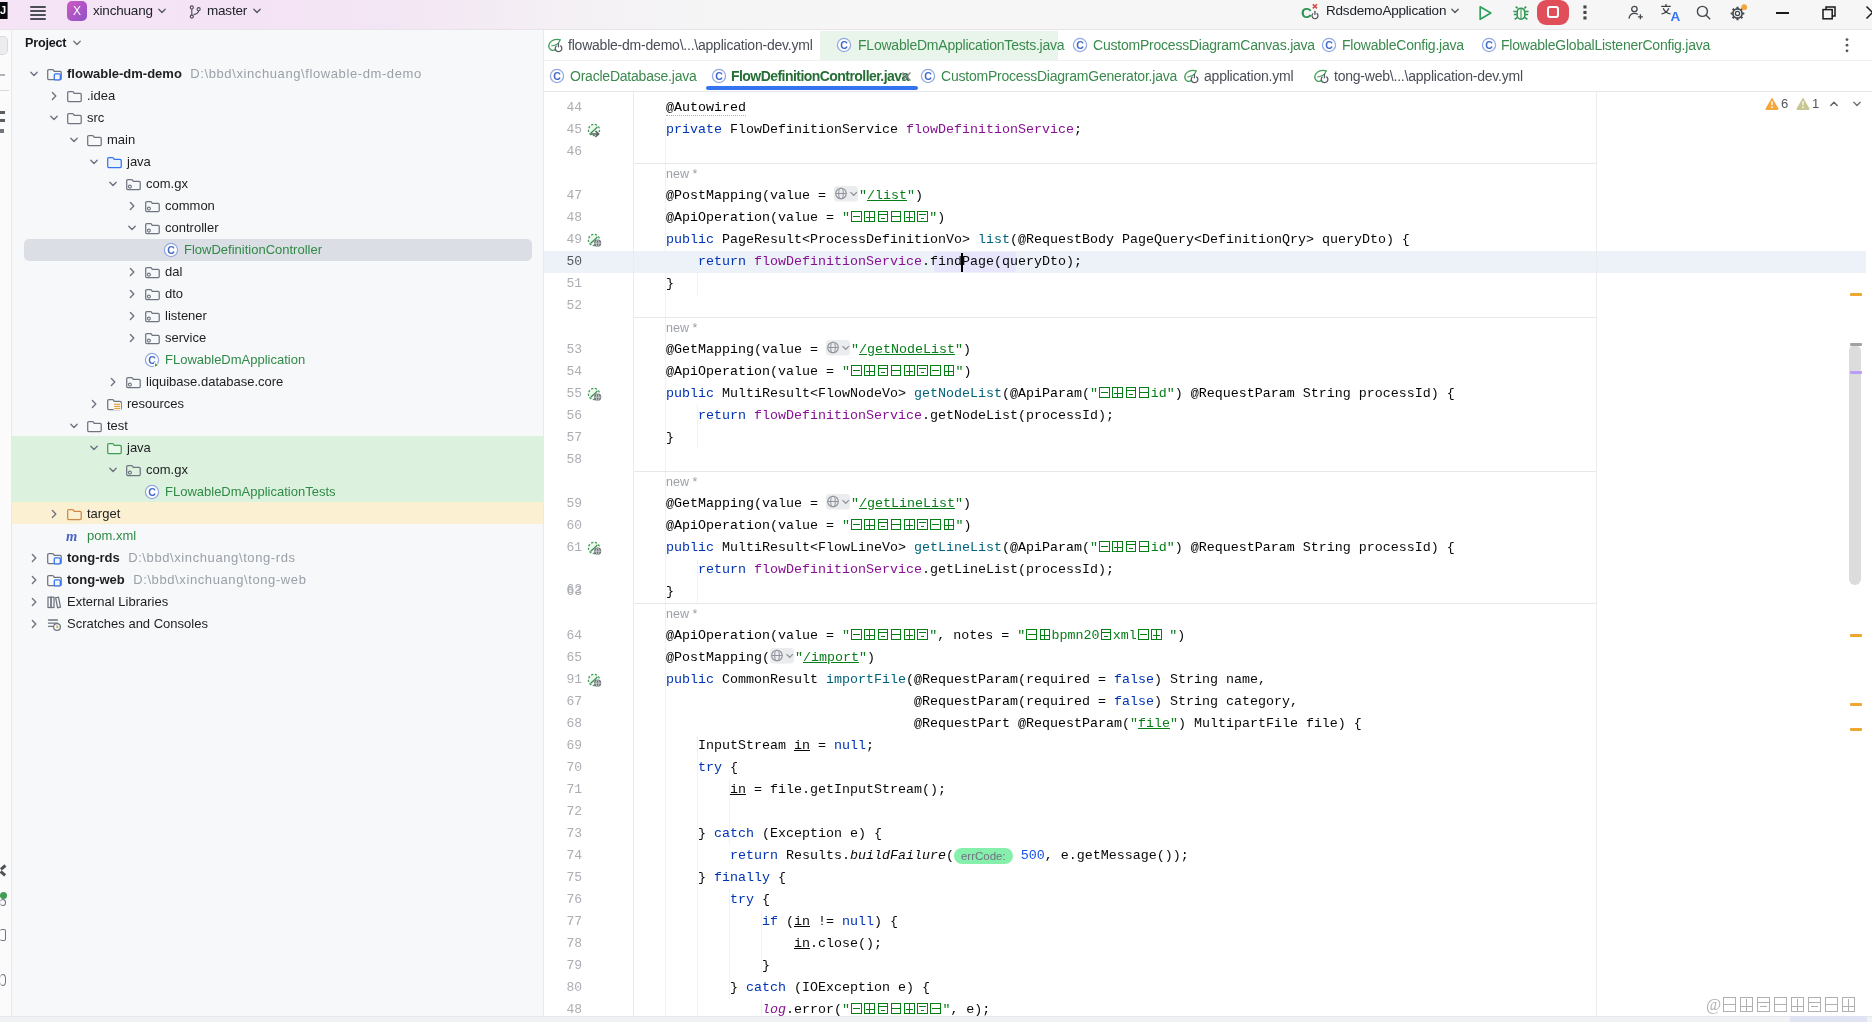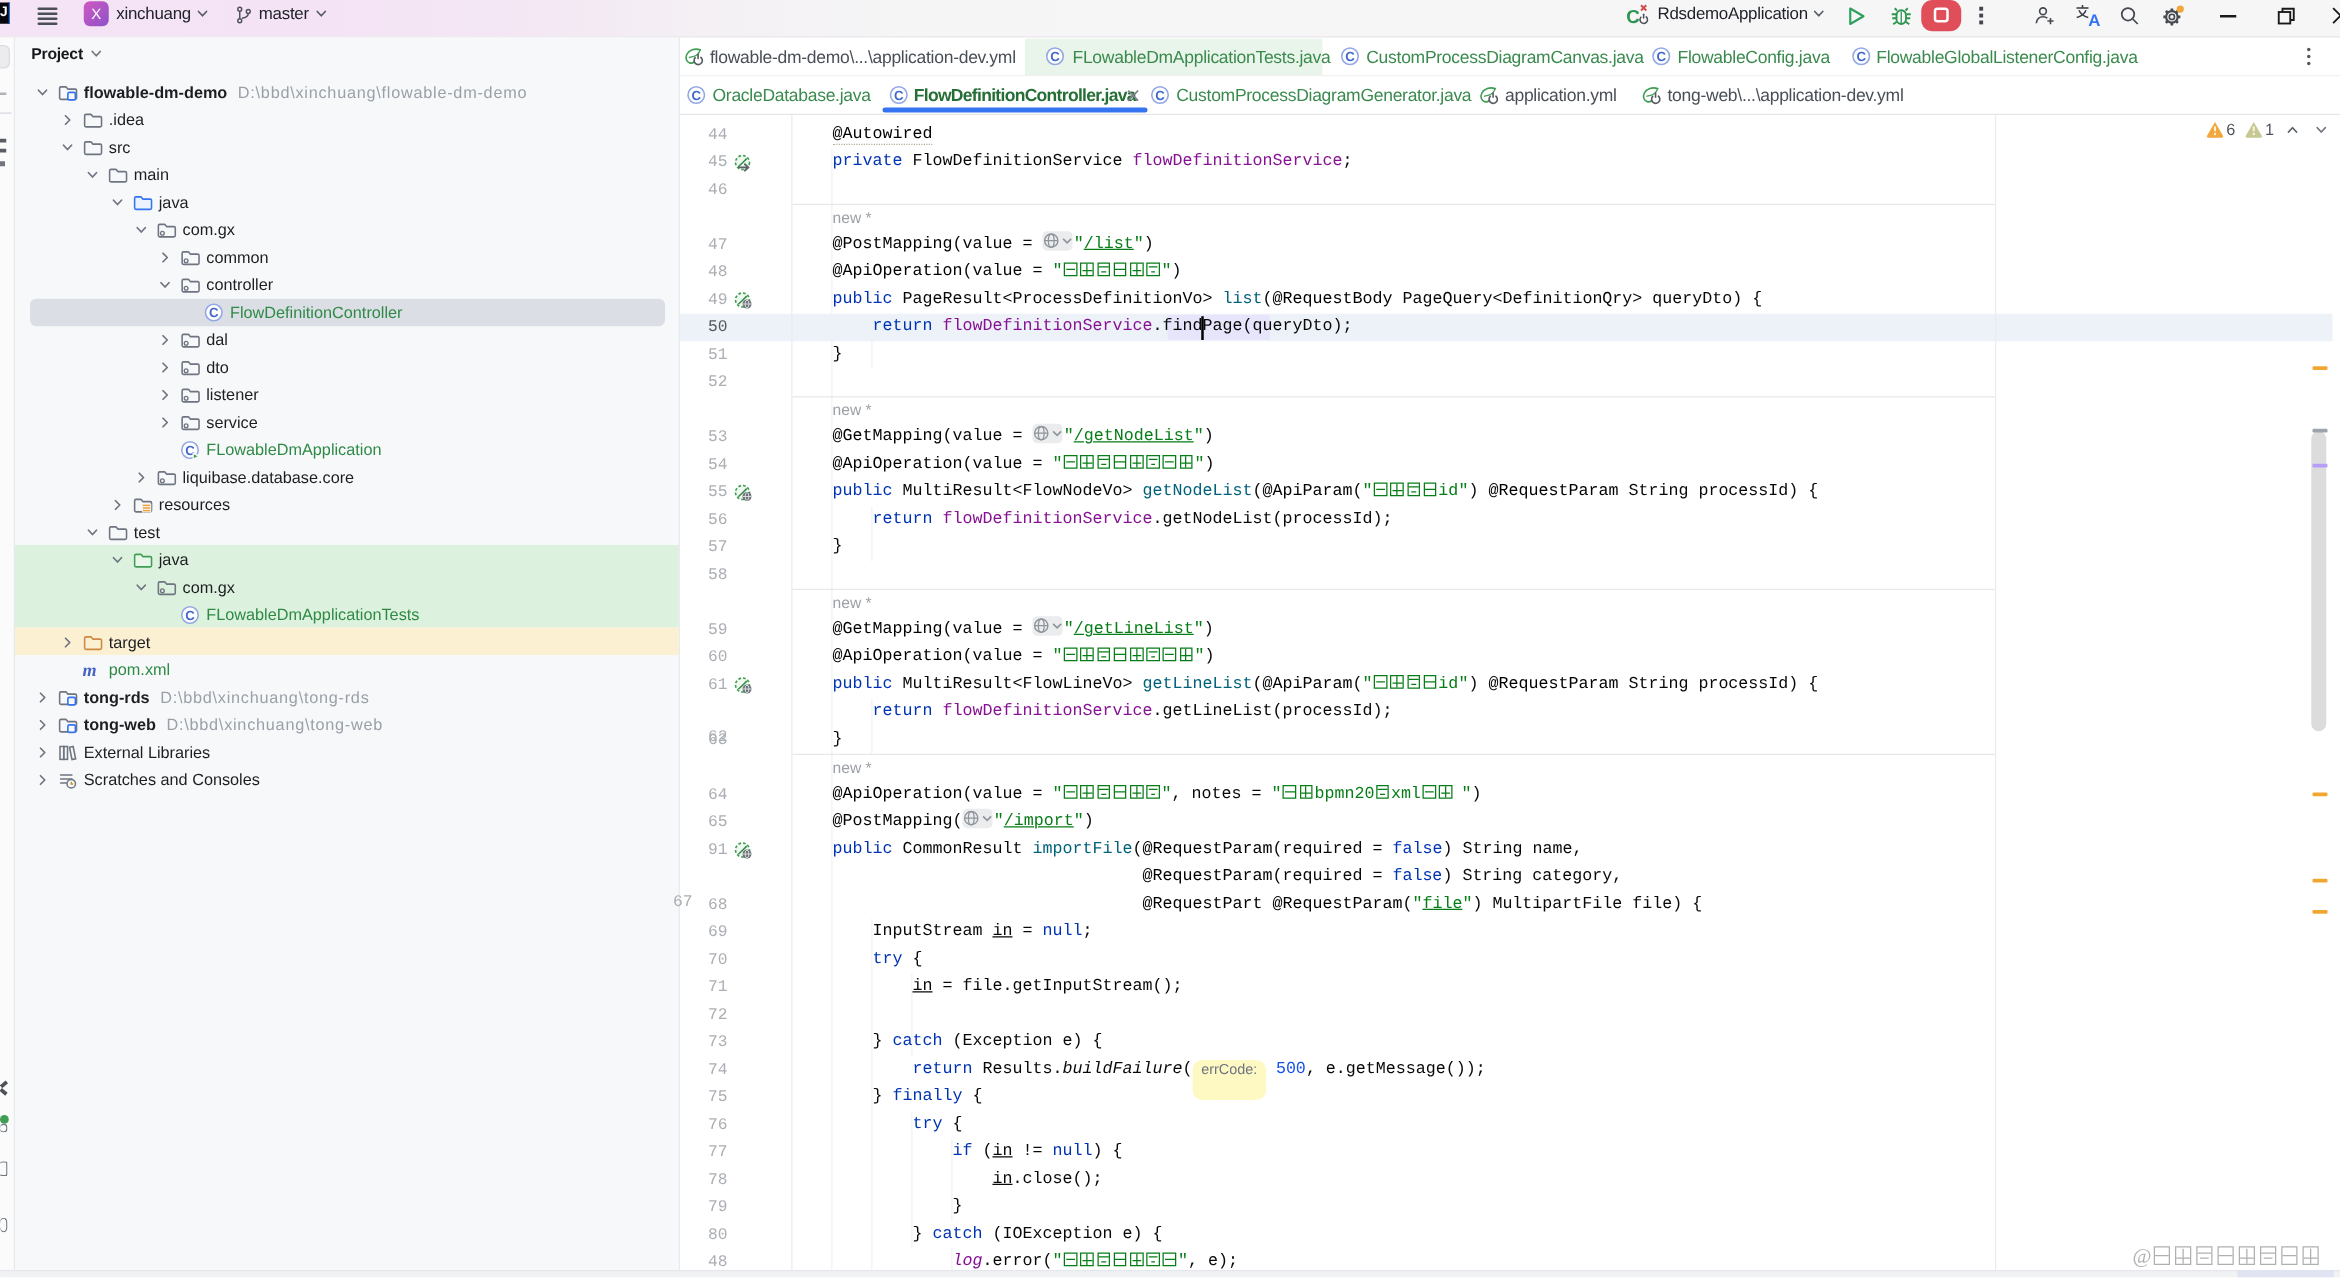--- a/index.html
+++ b/index.html
@@ -42,21 +42,21 @@
 .zz{display:inline-block;width:10.6px;height:11.4px;border:1.15px solid;box-sizing:border-box;margin:0 1.3px;vertical-align:-1px;position:relative}
 .z1::before{content:"";position:absolute;left:.5px;right:.5px;top:44%;border-top:1.15px solid}
 .z2::before{content:"";position:absolute;left:.5px;right:.5px;top:62%;border-top:1.15px solid}
 .z2::after{content:"";position:absolute;top:.5px;bottom:.5px;left:44%;border-left:1.15px solid}
 .z3::before{content:"";position:absolute;left:.5px;right:.5px;top:26%;border-top:1.15px solid}
 .z3::after{content:"";position:absolute;left:2.5px;right:2.5px;top:64%;border-top:1.15px solid}
 .zw{display:inline-block;width:13.6px;height:14.6px;border:1.3px solid;box-sizing:border-box;margin:0 1.7px;vertical-align:-2px;position:relative}
 .zw.z1::before,.zw.z2::before,.zw.z3::before{border-top-width:1.3px}
 .zw.z2::after{border-left-width:1.3px}
 .inew{position:absolute;left:666px;height:22px;line-height:22px;font-size:12.5px;color:#9ca1a8}
-.pill{display:inline-block;height:32px;line-height:16px;background:#fef9c3;border-radius:8px;
+.pill{display:inline-block;height:16px;line-height:16px;background:#86efac;border-radius:8px;
  color:#6e7380;font-size:11.5px;font-family:"Liberation Sans",sans-serif;vertical-align:top;
  margin-top:3px;padding:0 7px;}
 .vguide{position:absolute;width:1px;background:#eff1f3}
 .msep{position:absolute;left:634px;width:962px;height:1px;background:#e6e8ea}
 .stripe-mark{position:absolute;left:1850px;width:12px;height:3px;border-radius:1px}
 svg{position:absolute;overflow:visible}
 </style></head><body>
 <div id="page">
     <div class="abs" id="topbar"></div>
     <div class="abs" style="left:0;top:2px;width:8px;height:17px;background:#07080d;border-right:1.5px solid #2e6bd4"></div>
@@ -533,21 +533,21 @@
     <div class="ln" style="left:544px;top:647px;">65</div>
     <div class="cl" style="top:647px">    <span class="a">@PostMapping</span>(<svg style="position:static;display:inline-block;vertical-align:middle;margin-top:-3px" width="25" height="16" viewBox="0 0 25 16">
         <rect x="0" y="0" width="24" height="15.5" rx="3.5" fill="#ebecee"></rect>
         <circle cx="7" cy="7.5" r="5.3" fill="none" stroke="#8f949c" stroke-width="1.1"></circle>
         <ellipse cx="7" cy="7.5" rx="2.3" ry="5.3" fill="none" stroke="#8f949c" stroke-width="1"></ellipse>
         <path d="M1.7 7.5h10.6" stroke="#8f949c" stroke-width="1"></path>
         <path d="M16.5 6.1 l3.2 3.2 3.2-3.2" fill="none" stroke="#8f949c" stroke-width="1.3"></path>
       </svg><span class="s">"<span class="su">/import</span>"</span>)</div>
     <div class="ln" style="left:544px;top:669px;">91</div>
     <div class="cl" style="top:669px">    <span class="k">public</span> CommonResult <span class="m">importFile</span>(<span class="a">@RequestParam</span>(required = <span class="k">false</span>) String name,</div>
-    <div class="ln" style="left:516px;top:691px;margin-top:20px;">67</div>
+    <div class="ln" style="left:544px;top:691px;">67</div>
     <div class="cl" style="top:691px">                                   <span class="a">@RequestParam</span>(required = <span class="k">false</span>) String category,</div>
     <div class="ln" style="left:544px;top:713px;">68</div>
     <div class="cl" style="top:713px">                                   <span class="a">@RequestPart</span> <span class="a">@RequestParam</span>(<span class="s">"<span class="su">file</span>"</span>) MultipartFile file) {</div>
     <div class="ln" style="left:544px;top:735px;">69</div>
     <div class="cl" style="top:735px">        InputStream <span class="un">in</span> = <span class="k">null</span>;</div>
     <div class="ln" style="left:544px;top:757px;">70</div>
     <div class="cl" style="top:757px">        <span class="k">try</span> {</div>
     <div class="ln" style="left:544px;top:779px;text-align:right;">71</div>
     <div class="cl" style="top:779px">            <span class="un">in</span> = file.getInputStream();</div>
     <div class="ln" style="left:544px;top:801px;">72</div>

